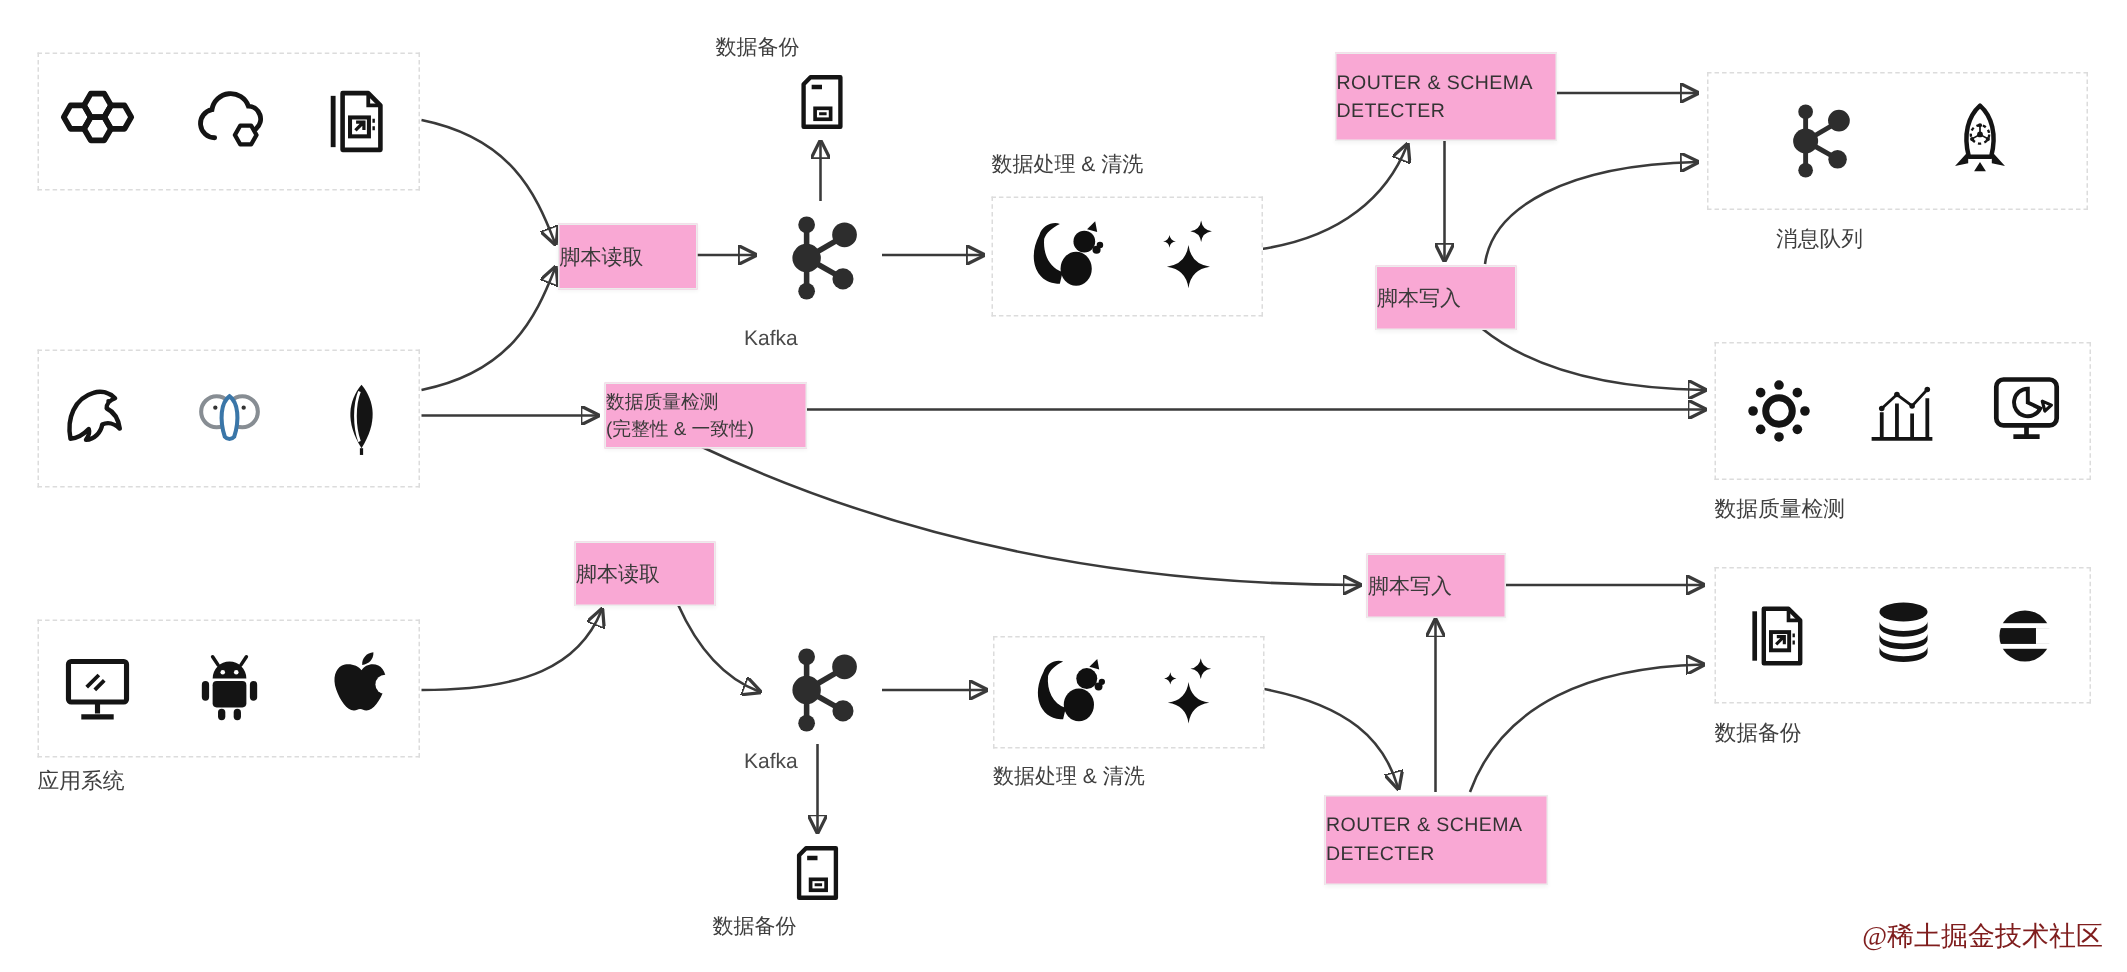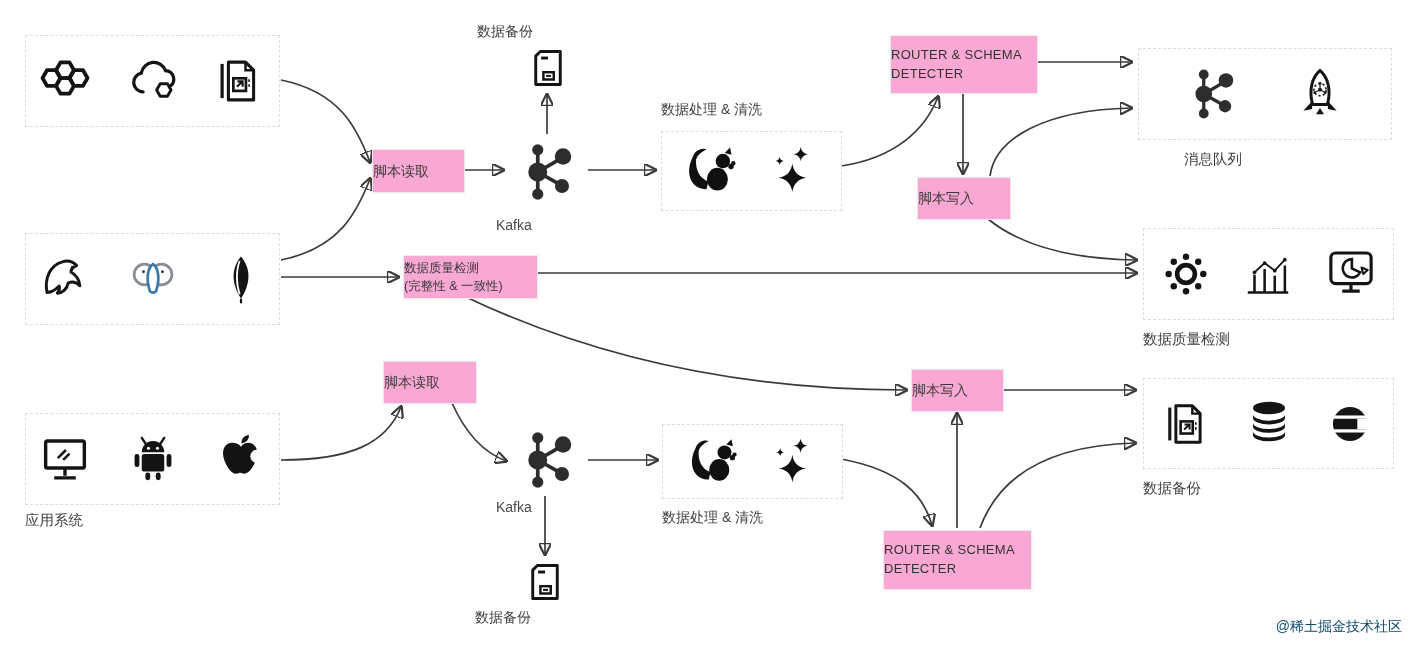--- a/index.html
+++ b/index.html
@@ -10,21 +10,21 @@
   .pbox{position:absolute;border:1px solid #ececec;background:#f9a8d4;
         box-shadow:0 1px 3px rgba(0,0,0,.05);
         display:flex;flex-direction:column;align-items:flex-start;justify-content:center;
         font-size:14px;font-weight:500;color:#3a3a3a;text-align:center;line-height:1.45;}
   .pbox.en{font-size:13px;letter-spacing:.3px;color:#333;}
   .pbox.sm{font-size:12.5px;}
   .lbl{position:absolute;font-size:14.5px;font-weight:400;color:#3f3f3f;text-align:left;}
   .ic{display:block;}
   #arrow-layer{position:absolute;left:0;top:0;pointer-events:none;}
   #arrow-layer path{stroke:#3a3a3a;stroke-width:1.7;fill:none;}
-  #watermark{position:absolute;right:16px;bottom:12px;font-size:14px;color:#0c4a6e;font-weight:500;}
+  #watermark{position:absolute;right:16px;bottom:12px;font-size:18px;color:#7f1d1d;font-weight:500;font-family:Liberation Serif, serif;}
 </style>
 </head>
 <body>
 
 <div id="stage">
 
 <svg width="0" height="0" style="position:absolute" aria-hidden="true">
       <defs>
   <symbol id="i-hex" viewBox="0 0 60 60">
     <g fill="none" stroke="#141414" stroke-width="4.2" stroke-linejoin="round">

